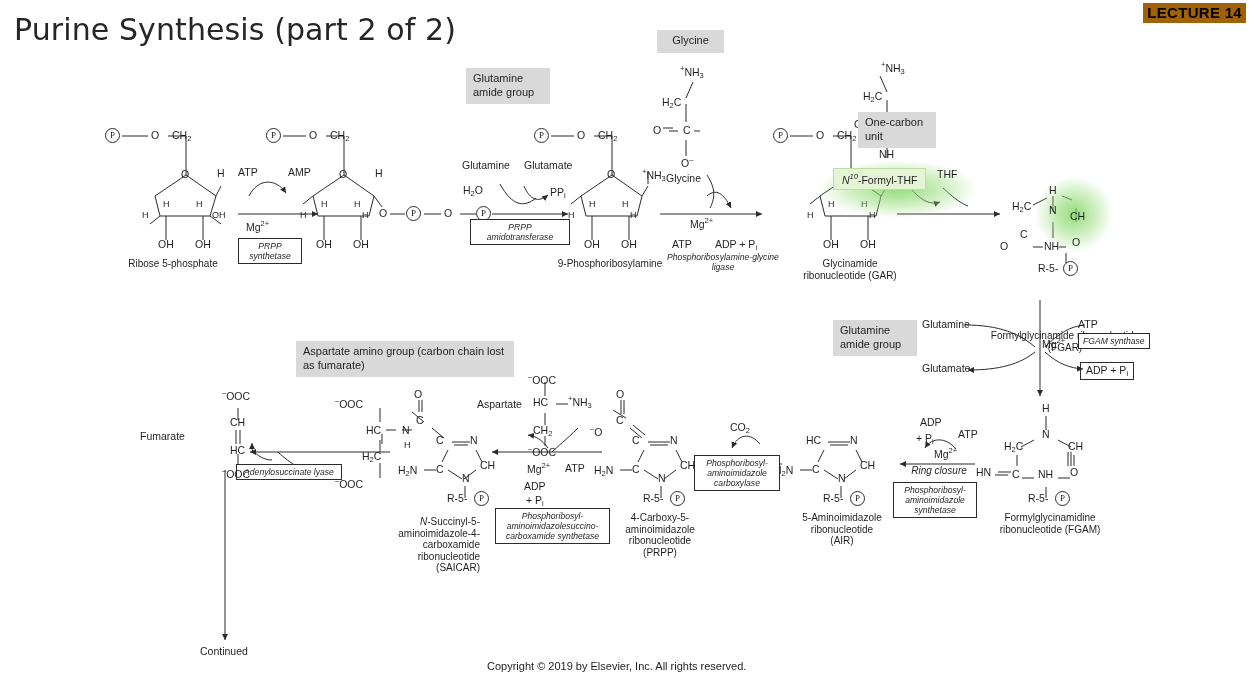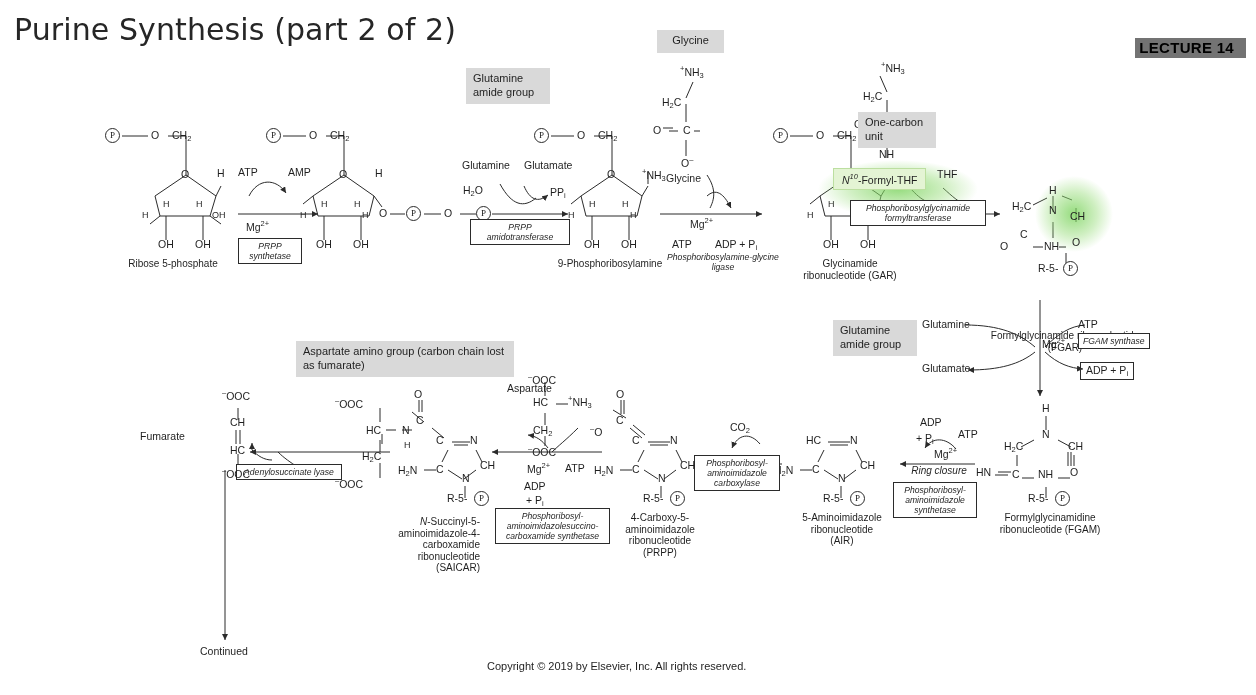--- a/index.html
+++ b/index.html
@@ -15,23 +15,23 @@
   #slide { position:absolute; left:0; top:0; width:1256px; height:695px; }
 
   .slide-title {
     position:absolute; left:14px; top:12px;
     font-size:30px; font-weight:400; letter-spacing:0.1px;
     color:#262626; white-space:nowrap;
     font-family:"DejaVu Sans", sans-serif;
   }
   .lecture-badge {
     position:absolute; right:10px; top:3px;
-    background:#737373; color:#000;
+    background:#a16207; color:#000;
     font-size:15px; font-weight:700; letter-spacing:0.3px;
-    padding:1px 12px 2px 4px; white-space:nowrap;margin-top:35px;
+    padding:1px 4px 2px 4px; white-space:nowrap;
   }
 
   .fig { position:absolute; left:0; top:0; width:1256px; height:695px; }
 
   
   .t { position:absolute; white-space:nowrap; font-family:"Liberation Sans", sans-serif; color:#1f1f1f; }
   .chem   { font-size:10.5px; }
   .chem-s { font-size:9px; }
   .cap    { font-size:10px; text-align:center; white-space:normal; line-height:11.5px; }
   .enz    { font-style:italic; font-size:8.6px; text-align:center; line-height:10px; white-space:normal; }
@@ -369,24 +369,20 @@
 
     <div class="grey-note t" style="left:858px; top:112px; width:78px;">
       <span>One-carbon unit</span>
     </div>
 
     <div class="glow" style="position:absolute; left:818px; top:160px; width:160px; height:58px;"></div>
     <div class="greenbox t" style="left:833px; top:168px;">
       <span class="ital"><i>N</i><span class="sup">10</span></span>-Formyl-THF
     </div>
     <div class="t chem" style="left:937px; top:168px;">THF</div>
-    <div class="enzbox enz t" style="left:850px; top:200px; width:136px;">
-      <div>Phosphoribosylglycinamide</div>
-      <div>formyltransferase</div>
-    </div>
 
     <div class="glow" style="position:absolute; left:1035px; top:176px; width:78px; height:76px;"></div>
     <div class="t chem" style="left:1049px; top:184px;">H</div>
     <div class="t chem" style="left:1012px; top:200px;">H<span class="sub">2</span>C</div>
     <div class="t chem" style="left:1049px; top:204px;">N</div>
     <div class="t chem" style="left:1070px; top:210px;">CH</div>
     <div class="t chem" style="left:1072px; top:236px;">O</div>
     <div class="t chem" style="left:1020px; top:228px;">C</div>
     <div class="t chem" style="left:1000px; top:240px;">O</div>
     <div class="t chem" style="left:1044px; top:240px;">NH</div>
@@ -476,21 +472,21 @@
 
     <div class="grey-note t" style="left:296px; top:341px; width:218px;">
       <span>Aspartate amino group (carbon chain lost as fumarate)</span>
     </div>
 
     <div class="t chem" style="left:528px; top:372px;"><span class="sup">–</span>OOC</div>
     <div class="t chem" style="left:533px; top:396px;">HC</div>
     <div class="t chem" style="left:568px; top:394px;"><span class="sup">+</span>NH<span class="sub">3</span></div>
     <div class="t chem" style="left:533px; top:424px;">CH<span class="sub">2</span></div>
     <div class="t chem" style="left:528px; top:444px;"><span class="sup">–</span>OOC</div>
-    <div class="t chem" style="left:477px; top:382px;margin-left:30px;">Aspartate</div>
+    <div class="t chem" style="left:477px; top:398px;">Aspartate</div>
 
     <div class="t chem" style="left:527px; top:461px;">Mg<span class="sup">2+</span></div>
     <div class="t chem" style="left:565px; top:462px;">ATP</div>
     <div class="t chem" style="left:524px; top:480px;">ADP</div>
     <div class="t chem" style="left:526px; top:494px;">+ P<span class="sub">i</span></div>
     <div class="enzbox enz t" style="left:495px; top:508px; width:115px;">
       <div>Phosphoribosyl-</div>
       <div>aminoimidazolesuccino-</div>
       <div>carboxamide synthetase</div>
     </div>

